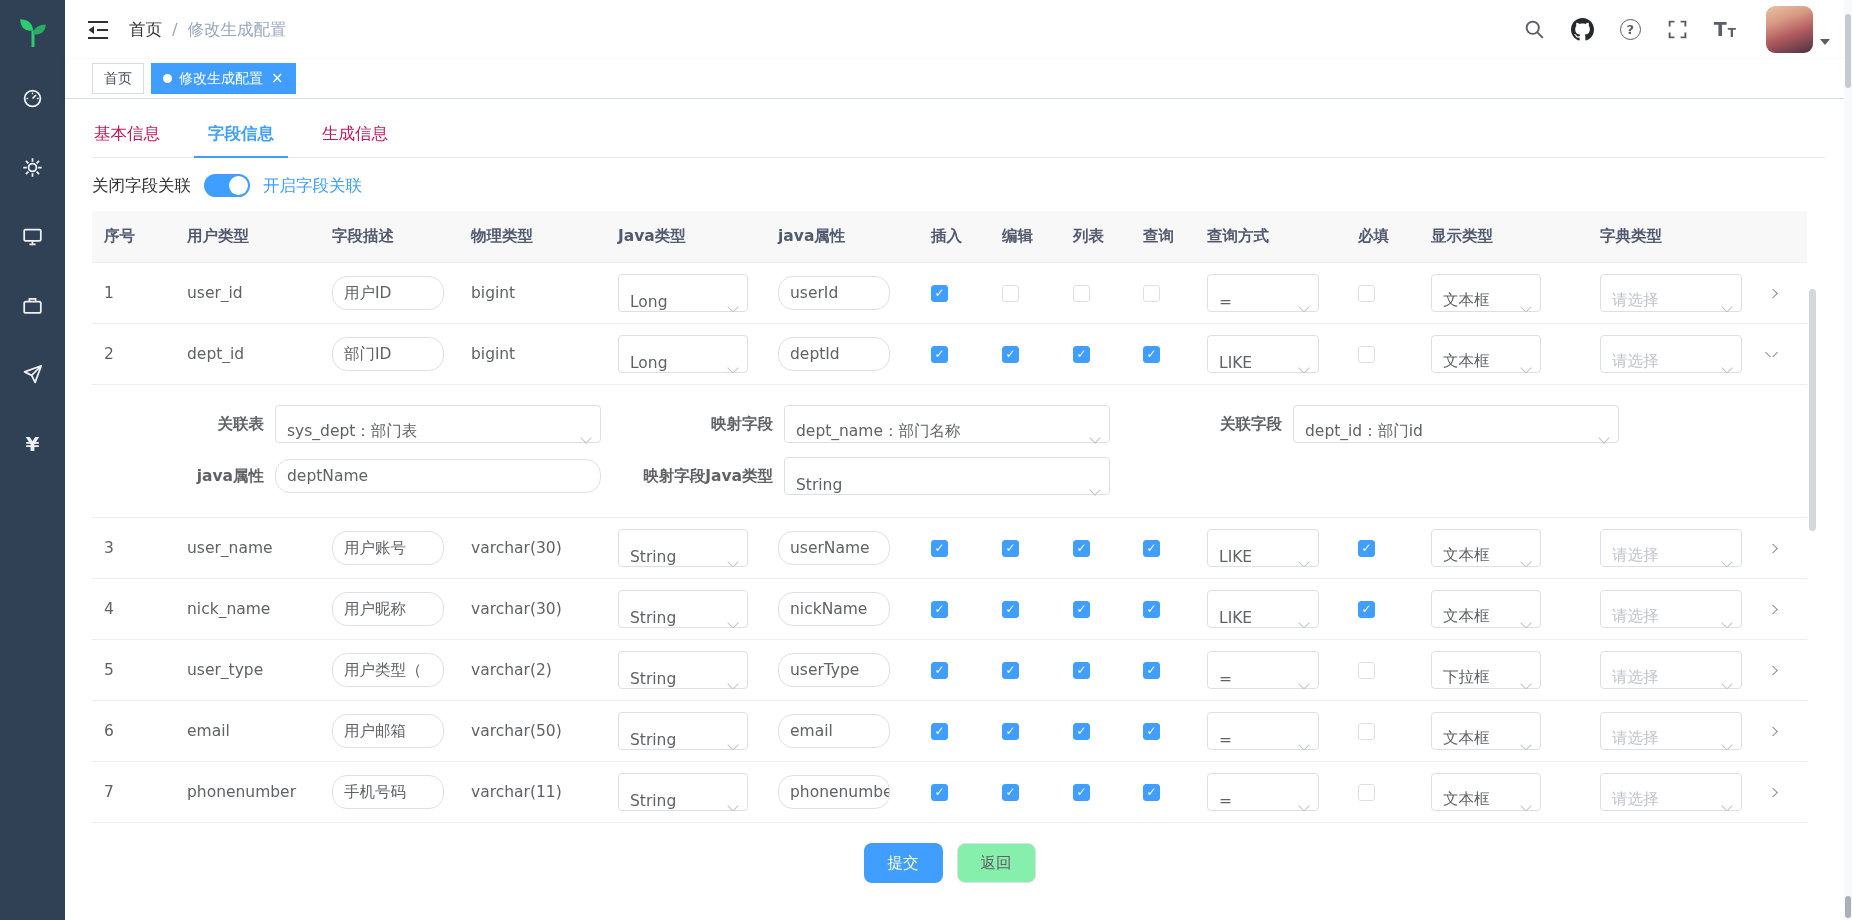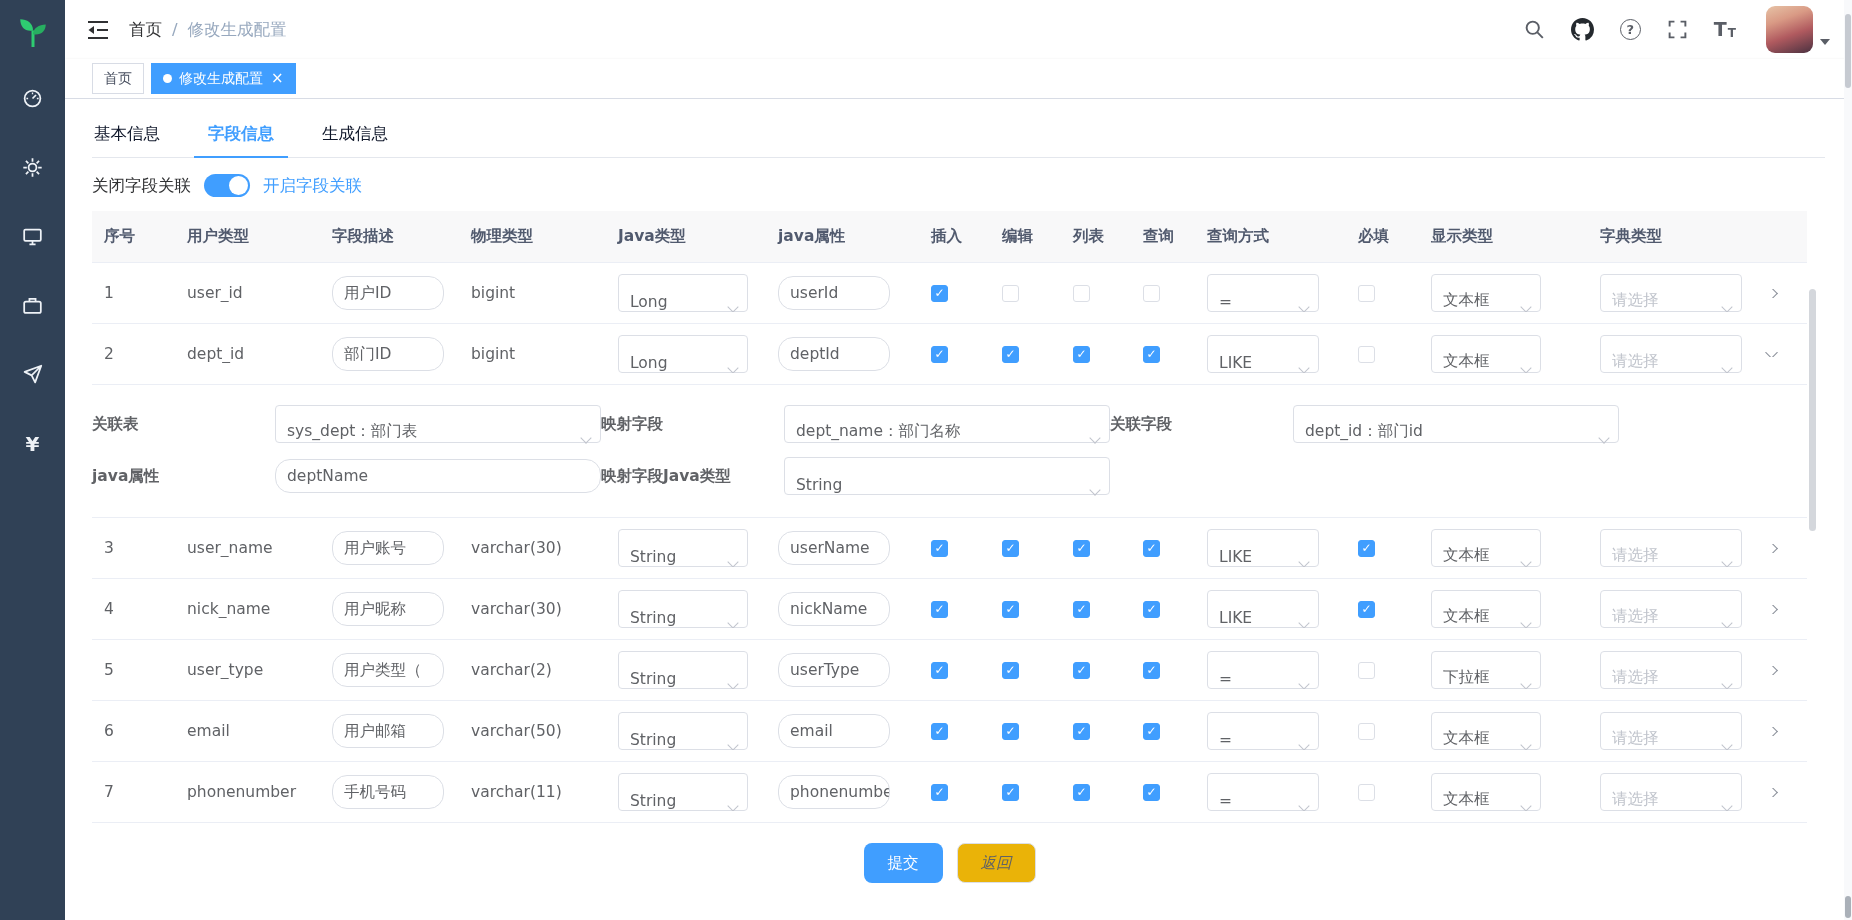--- a/index.html
+++ b/index.html
@@ -36,21 +36,21 @@
   .tags-bar { height:40px; background:#fff; border-bottom:1px solid #d8dce5; box-shadow:0 1px 3px rgba(0,0,0,.12); display:flex; align-items:center; padding:0 27px; gap:7px; flex-shrink:0; }
   .tag { height:31px; display:flex; align-items:center; gap:7px; border:1px solid #d8dce5; background:#fff; padding:0 11px; font-size:14px; color:#495060; cursor:pointer; }
   .tag.active { background:#409eff; border-color:#409eff; color:#fff; }
   .tag-dot { width:9px; height:9px; border-radius:50%; background:#fff; }
   .tag-close { font-size:15px; line-height:1; margin-left:1px; }
 
   
   .content { flex:1; padding:0 27px; position:relative; background:#fff; overflow:hidden; }
 
   .tabs { display:flex; border-bottom:1px solid #e4e7ed; margin-top:12px; }
-  .tab { height:46px; line-height:46px; padding:0 24px; font-size:16.5px; color:#0f172a; cursor:pointer; position:relative; }
+  .tab { height:46px; line-height:46px; padding:0 24px; font-size:16.5px; color:#be185d; cursor:pointer; position:relative; }
   .tab:first-child { padding-left:2px; }
   .tab.active { color:#409eff; font-weight:bold; }
   .tab.active::after { content:""; position:absolute; left:10px; right:10px; bottom:-1px; height:2px; background:#409eff; }
   .tab:first-child.active::after { left:0; }
 
   .toggle-row { display:flex; align-items:center; gap:13px; margin:16px 0 14px; font-size:16.5px; color:#303133; }
   .switch { width:46px; height:23px; border-radius:12px; background:#409eff; position:relative; cursor:pointer; flex-shrink:0; }
   .switch-knob { position:absolute; top:2px; right:2px; width:19px; height:19px; border-radius:50%; background:#fff; }
   .toggle-on-label { color:#409eff; cursor:pointer; }
 
@@ -77,27 +77,27 @@
   .cb.on { background:#409eff; border-color:#409eff; }
 
   .arrow { width:9px; height:9px; border-right:1.7px solid #8a8f99; border-bottom:1.7px solid #8a8f99; cursor:pointer; }
   .arrow.right { transform:rotate(-45deg); }
   .arrow.down { transform:rotate(45deg); margin-top:-4px; }
 
   
   .expansion { border-bottom:1px solid #ebeef5; padding:13px 0 15px; background:#fff; }
   .exp-row { display:flex; align-items:center; height:52px; }
   .exp-field { display:flex; align-items:center; }
-  .exp-label { width:183px; text-align:left; padding-right:11px; font-weight:bold; color:#606266; flex-shrink:0; }
+  .exp-label { width:183px; text-align:right; padding-right:11px; font-weight:bold; color:#606266; flex-shrink:0; }
 
   
   .footer-actions { display:flex; justify-content:center; gap:14px; margin-top:20px; width:1715px; }
   .btn { height:40px; padding:0 23px; border-radius:8px; font-size:15.5px; display:flex; align-items:center; cursor:pointer; border:1px solid transparent; }
   .btn-primary { background:#409eff; color:#fff; }
-  .btn-default { background:#eab308; border-color:#dcdfe6; color:#606266;font-style:italic; }
+  .btn-default { background:#86efac; border-color:#dcdfe6; color:#606266; }
 
   
   .table-thumb { position:absolute; top:190px; right:36px; width:7px; height:242px; border-radius:4px; background:#d4d7dc; }
   .page-scrollbar { position:fixed; top:0; right:0; width:8px; height:920px; background:#f8f9fb; }
   .page-thumb-top { position:absolute; top:14px; left:1px; width:6px; height:74px; border-radius:3px; background:#c6cad1; }
   .page-thumb-bottom { position:absolute; bottom:2px; left:1px; width:6px; height:22px; border-radius:3px; background:#aab0b8; }
 </style>
 </head>
 <body>
 

